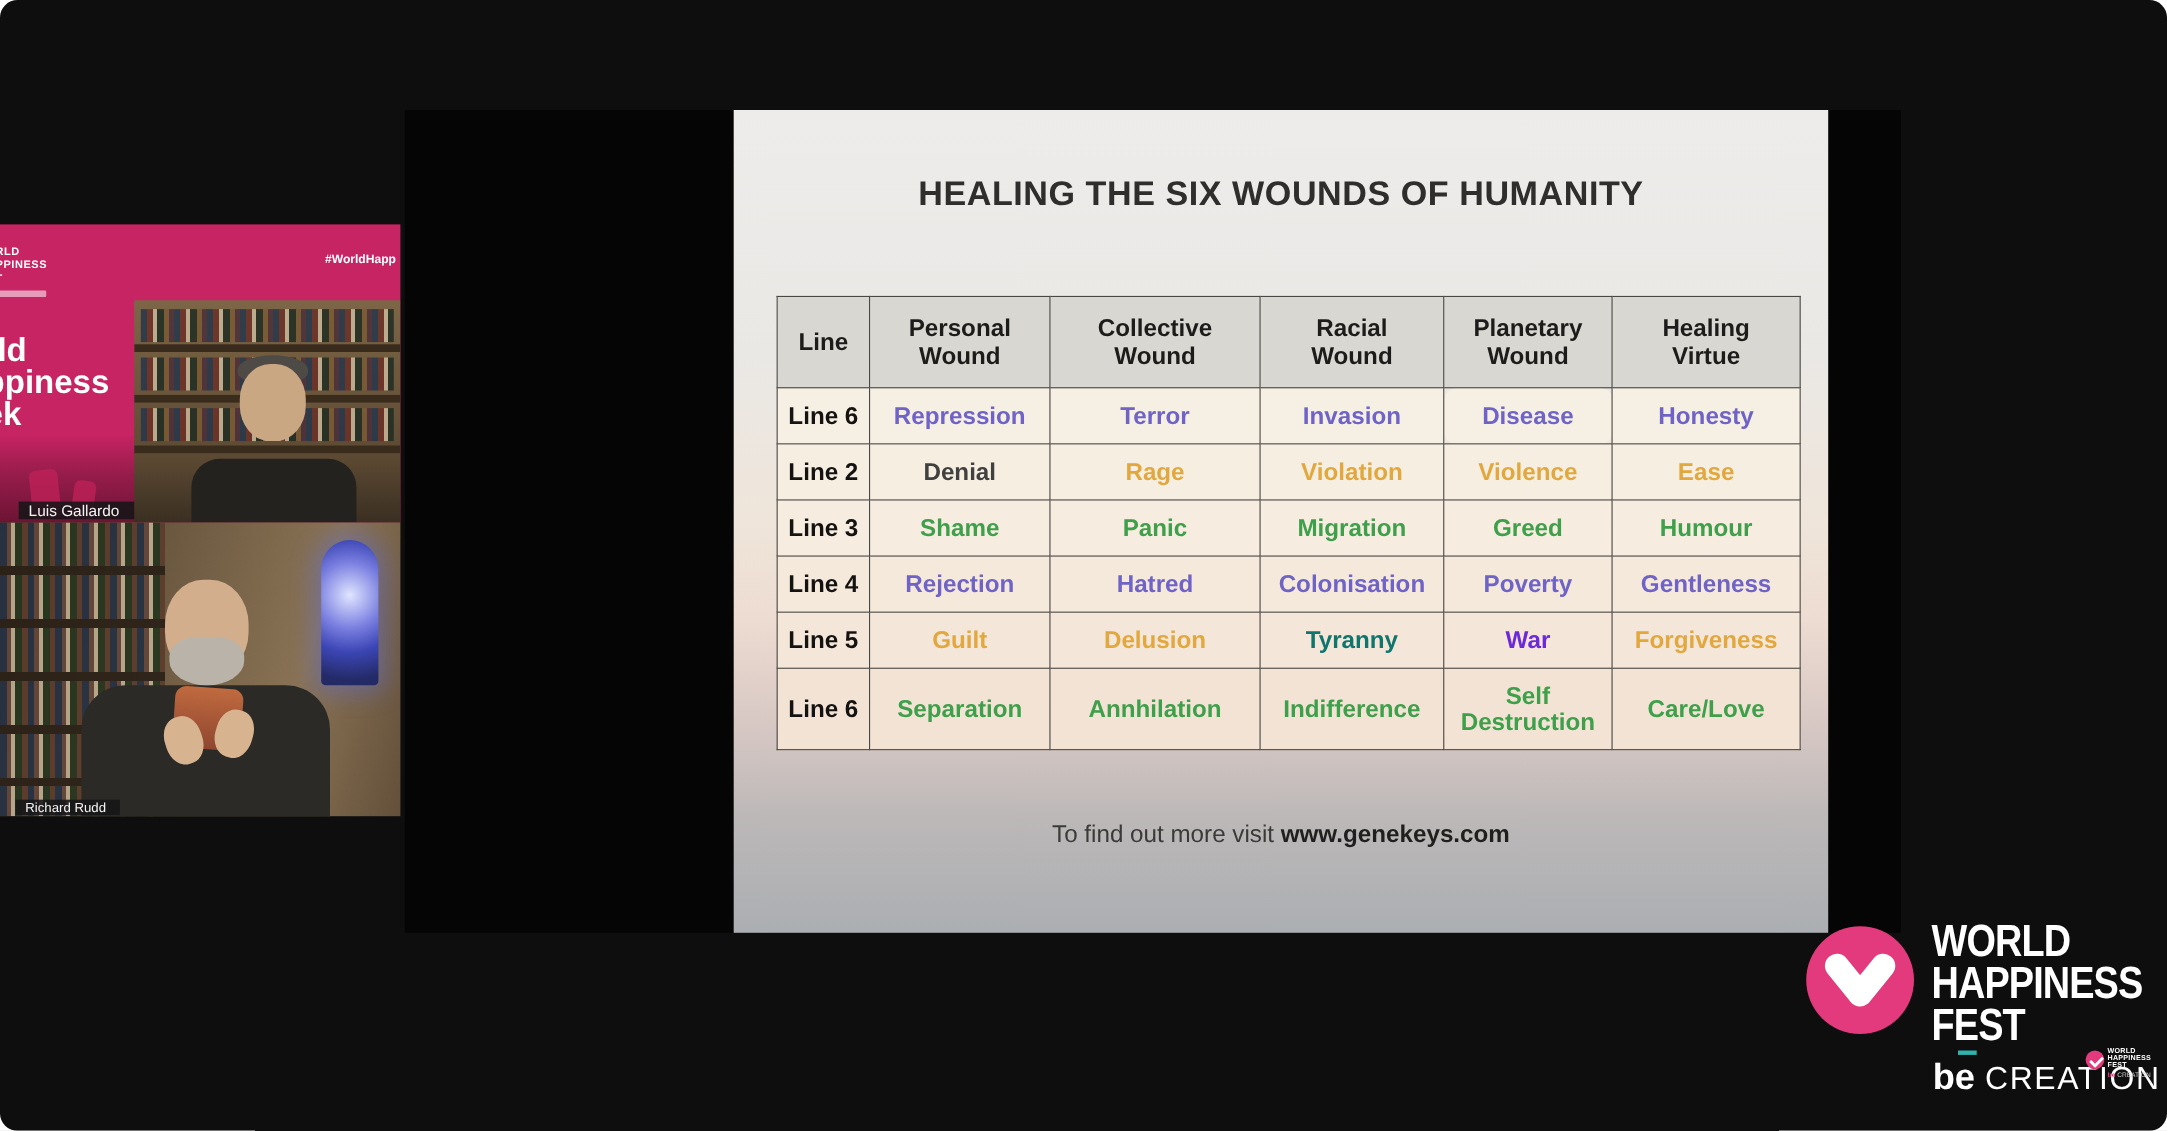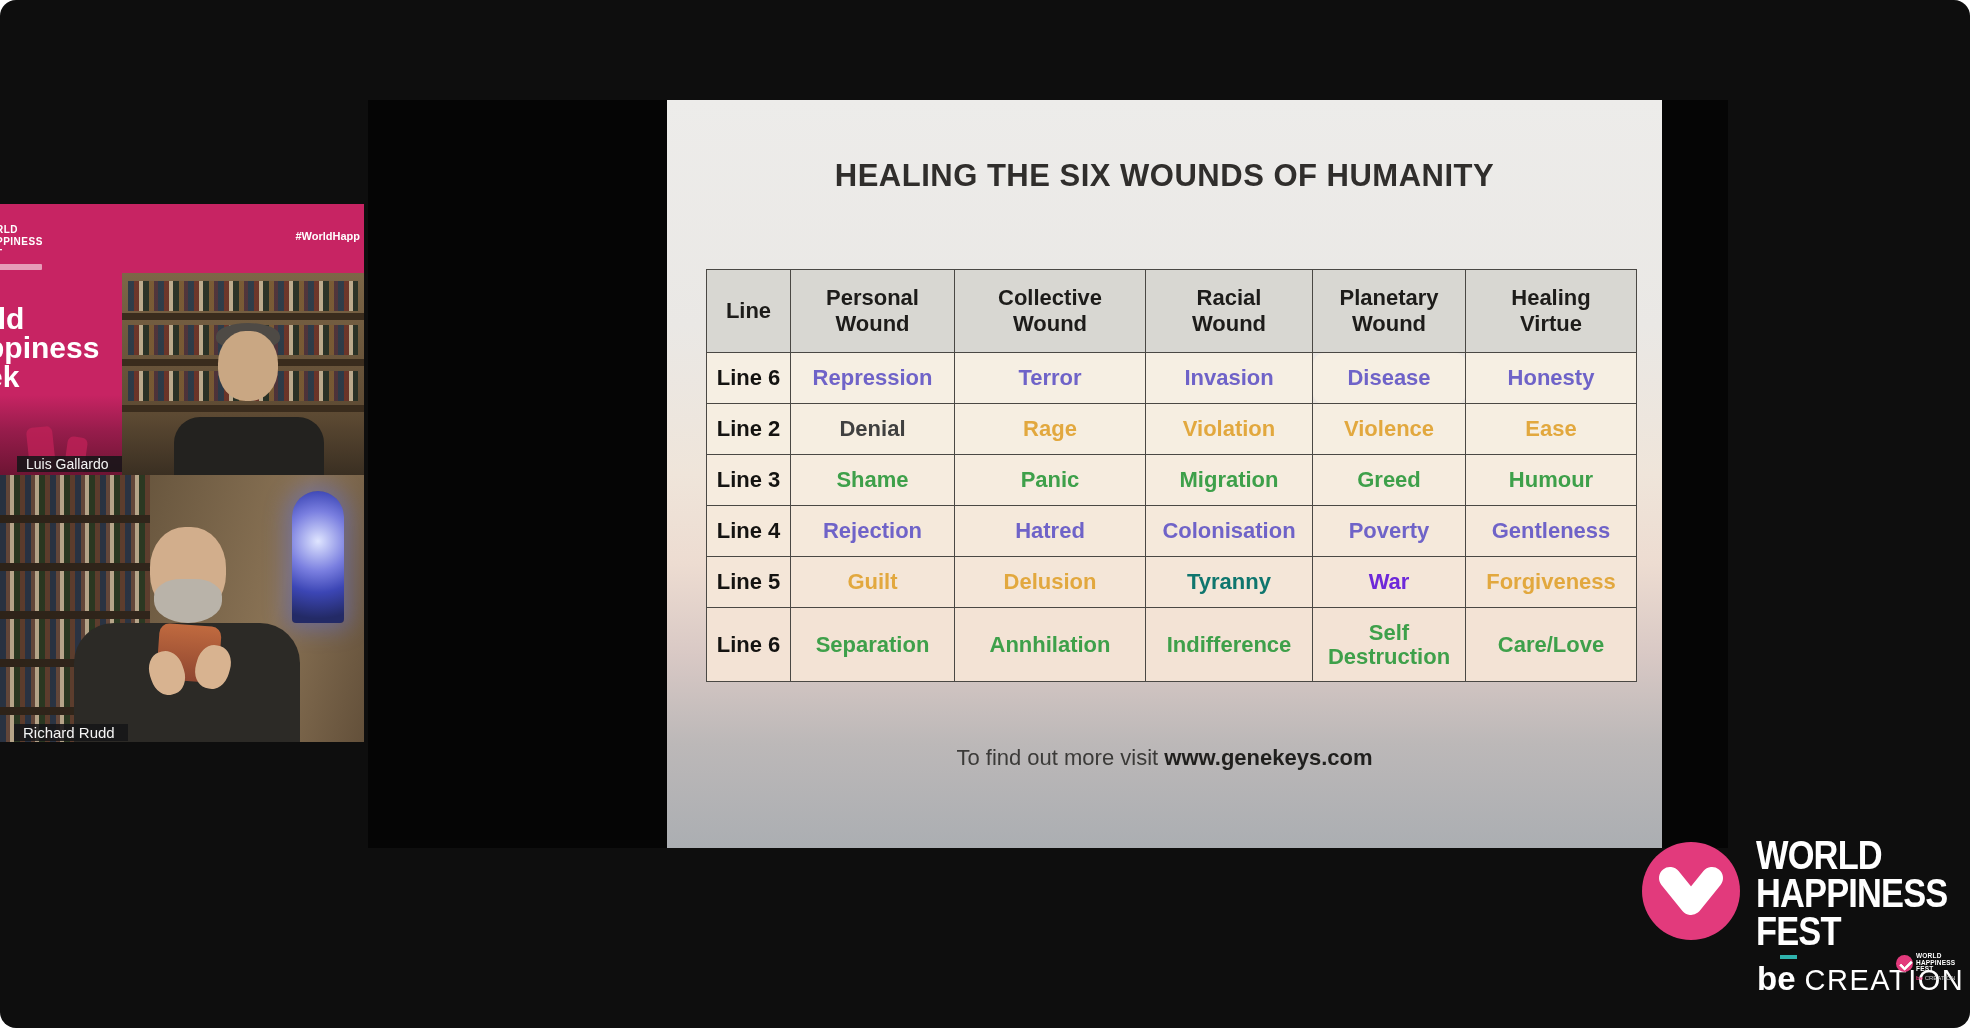--- a/index.html
+++ b/index.html
@@ -63,21 +63,21 @@
   .rr-hand{position:absolute;width:34px;height:44px;background:#d8b390;border-radius:45%;}
   .rr-hand1{left:150px;top:176px;transform:rotate(-18deg);}
   .rr-hand2{left:196px;top:170px;transform:rotate(16deg);}
 
   .name-tag{position:absolute;display:flex;align-items:flex-end;}
   .tag1{left:10px;top:242px;height:26px;}
   .tag2{left:7px;top:236px;height:30px;}
   .tag-bar{width:7px;background:var(--pink-bright,#ee2d6d);}
   .tag-text{background:rgba(22,22,24,.88);color:#f4f4f4;display:flex;align-items:center;padding:0 13px 0 9px;}
   .tag1 .tag-text{font-size:14px;}
-  .tag2 .tag-text{font-size:15px;}
+  .tag2 .tag-text{font-size:12px;}
 
   
   .brand-mark{position:absolute;left:1642px;top:842px;width:98px;height:98px;border-radius:50%;background:var(--pink-brand,#e23a7c);}
   .brand-mark svg{position:absolute;left:0;top:0;}
   .brand-text{position:absolute;left:1756px;top:836px;color:#fff;font-weight:bold;font-size:41px;line-height:38px;letter-spacing:-1px;transform:scaleX(.84);transform-origin:left top;white-space:nowrap;}
   .becreation{position:absolute;left:1757px;top:960px;color:#fff;white-space:nowrap;}
   .be{position:relative;font-size:33px;font-weight:bold;}
   .macron{position:absolute;right:-1px;top:-5px;width:17px;height:4px;background:var(--teal,#2fb3ad);}
   .creation{font-size:29px;font-weight:400;letter-spacing:1.5px;margin-left:9px;}
   .mini-logo{position:absolute;left:1896px;top:953px;display:flex;align-items:flex-start;}

